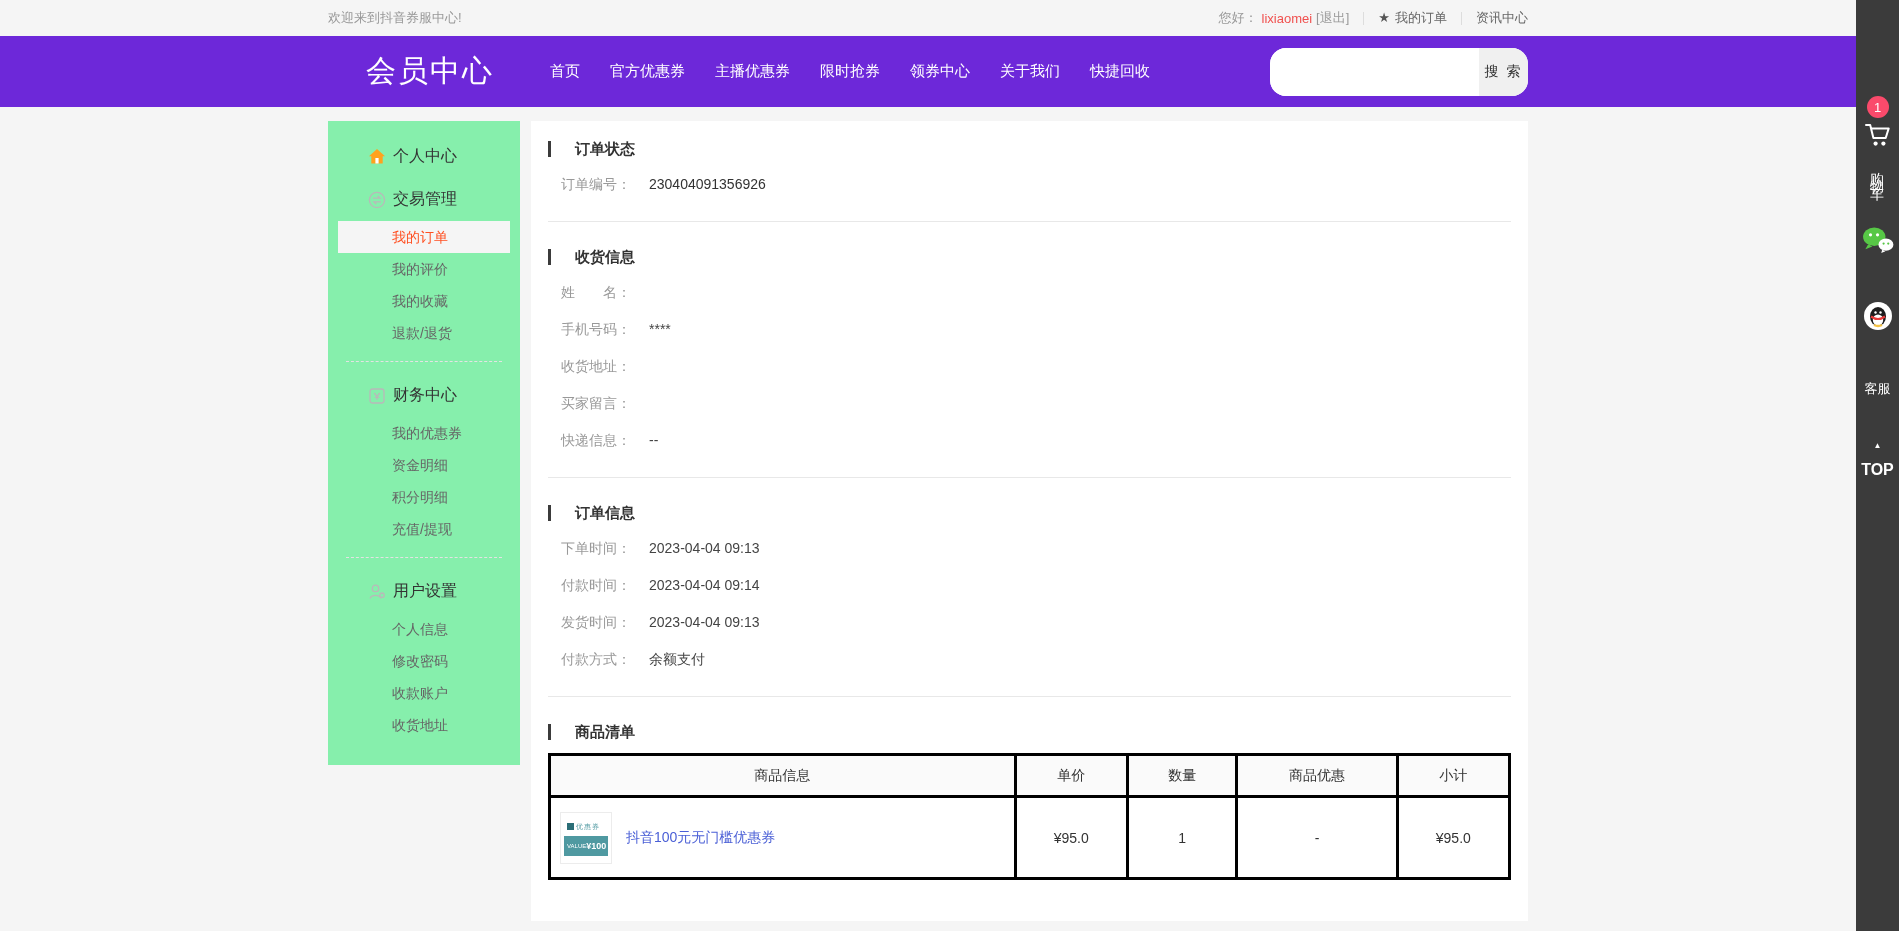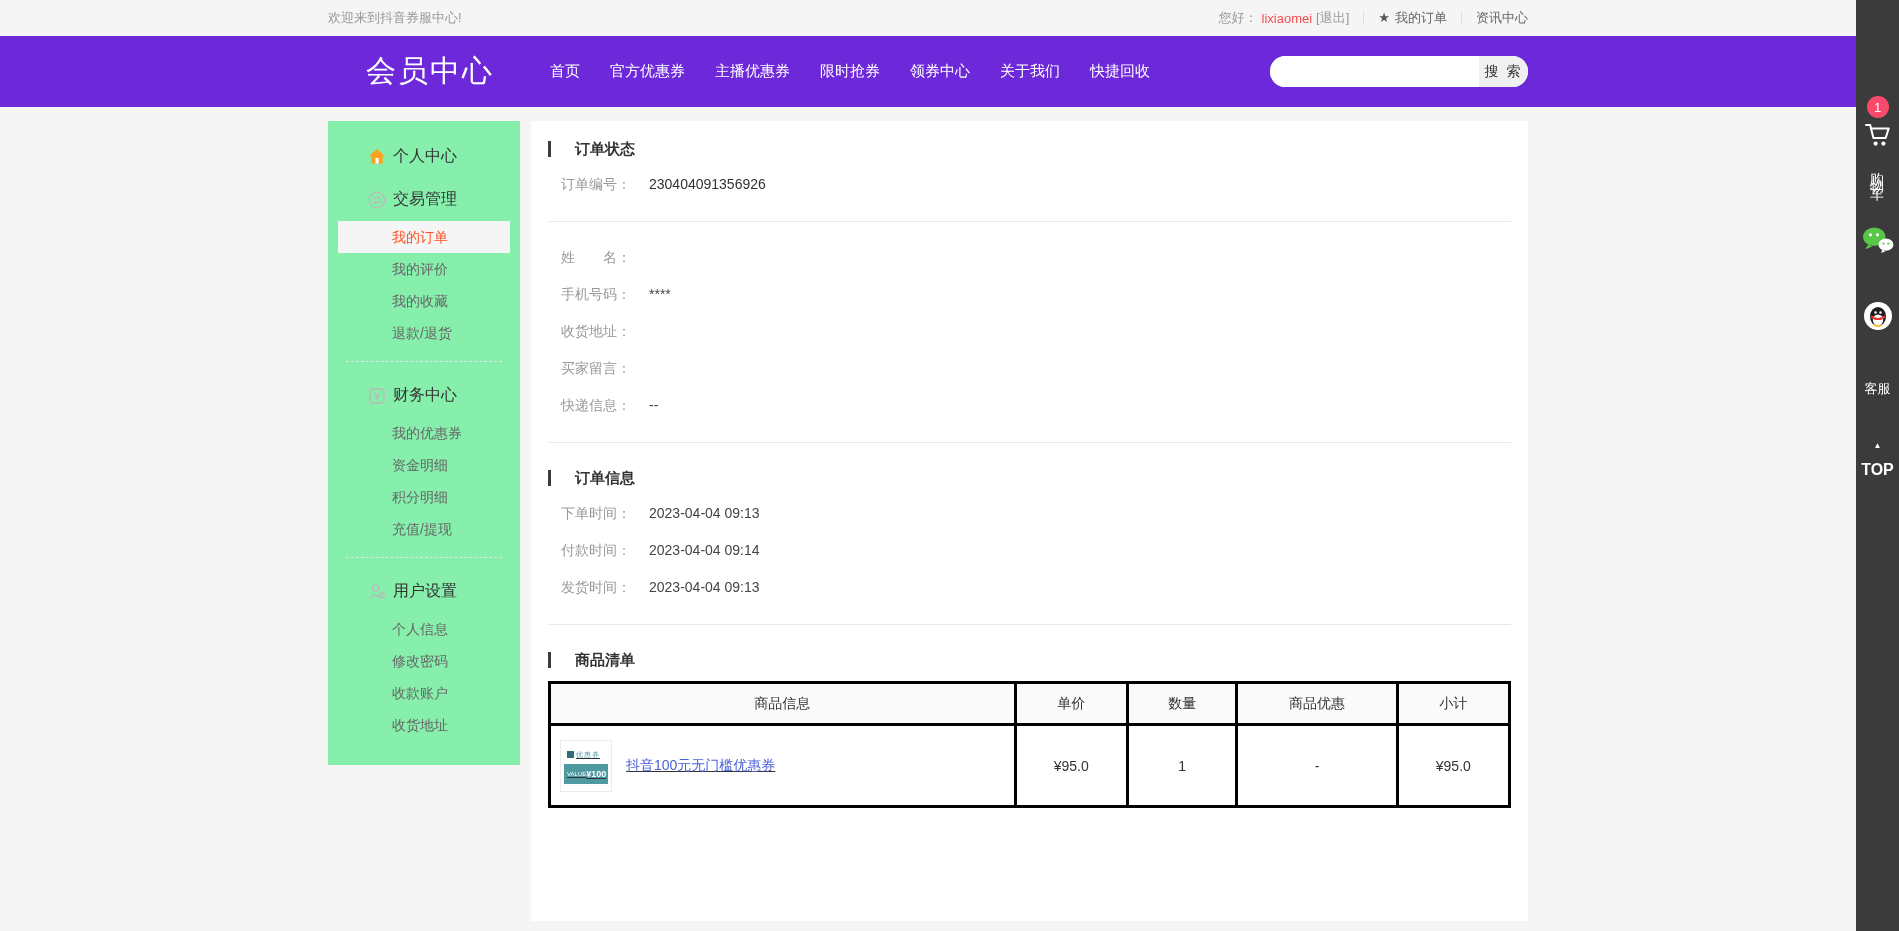--- a/index.html
+++ b/index.html
@@ -17,21 +17,21 @@
   .sep { width:1px; height:13px; background:#ddd; margin:0 14px; }
   .top-link { color:#666; cursor:pointer; }
   .star { color:#555; margin-right:5px; font-size:13px; }
 
   
   .header { height:71px; background:#6d28d9; }
   .header-inner { display:flex; align-items:center; height:71px; }
   .logo { color:#fff; font-size:30px; letter-spacing:2px; padding-left:38px; white-space:nowrap; }
   .nav { display:flex; margin-left:56px; }
   .nav-item { color:#fff; font-size:15px; margin-right:30px; cursor:pointer; white-space:nowrap; }
-  .search-box { margin-left:auto; display:flex; height:31px; width:258px; background:#fff; border-radius:16px; overflow:hidden; }
+  .search-box { margin-left:auto; display:flex; height:48px; width:258px; background:#fff; border-radius:16px; overflow:hidden; }
   .search-input { flex:1; border:none; outline:none; padding:0 14px; font-size:14px; background:#fff; }
   .search-btn { width:64px; border:none; background:#f0f0f0; color:#333; font-size:14px; cursor:pointer; letter-spacing:2px; }
 
   
   .content { display:flex; margin-top:14px; align-items:flex-start; }
 
   
   .sidebar { width:192px; background:#86efac; padding:14px 0 24px; }
   .side-group-header { display:flex; align-items:center; padding:11px 0 11px 40px; font-size:16px; color:#333; cursor:pointer; }
   .side-icon { width:18px; height:18px; margin-right:7px; display:inline-flex; }
@@ -53,21 +53,21 @@
   
   .goods-table { width:100%; border-collapse:collapse; margin-top:13px; }
   .goods-table th, .goods-table td { border:3px solid #000000; font-size:14px; color:#333; text-align:center; font-weight:normal; }
   .goods-table th { height:42px; background:#fafafa; }
   .goods-table td { height:82px; }
   .col-name { width:48.5%; }
   .col-price { width:11.7%; }
   .col-qty { width:11.4%; }
   .col-disc { width:16.7%; }
   .col-sub { width:11.7%; }
-  .goods-cell { display:flex; align-items:center; padding-left:9px; text-align:center;text-decoration:underline; }
+  .goods-cell { display:flex; align-items:center; padding-left:9px; text-align:center; }
   .thumb { width:52px; height:52px; border:1px solid #ececec; background:#fff; padding:5px 3px; margin-right:14px; flex:none; }
   .thumb-top { display:flex; align-items:center; height:18px; }
   .thumb-logo { width:7px; height:7px; background:#2b6e77; margin:0 2px 0 3px; }
   .thumb-brand { font-size:7px; color:#4f99a1; letter-spacing:1px; }
   .thumb-band { height:20px; background:#4f99a1; color:#fff; display:flex; align-items:center; justify-content:space-between; padding:0 3px; }
   .thumb-value { font-size:6px; }
   .thumb-amount { font-size:9px; font-weight:bold; }
   .goods-link { color:#4a5fd6; font-size:14px; cursor:pointer; text-decoration:none; }
 
   
@@ -187,20 +187,21 @@
     <main class="main">
 
       <h3 class="sec-title">订单状态</h3>
       <div class="info-row">
         <span class="info-label">订单编号：</span>
         <span class="info-value order-no">230404091356926</span>
       </div>
 
       <hr class="sec-divider">
 
+      <h3 class="sec-title">收货信息</h3>
       <div class="info-row">
         <span class="info-label">姓　　名：</span>
         <span class="info-value"></span>
       </div>
       <div class="info-row">
         <span class="info-label">手机号码：</span>
         <span class="info-value">****</span>
       </div>
       <div class="info-row">
         <span class="info-label">收货地址：</span>
@@ -222,20 +223,24 @@
         <span class="info-label">下单时间：</span>
         <span class="info-value">2023-04-04 09:13</span>
       </div>
       <div class="info-row">
         <span class="info-label">付款时间：</span>
         <span class="info-value">2023-04-04 09:14</span>
       </div>
       <div class="info-row">
         <span class="info-label">发货时间：</span>
         <span class="info-value">2023-04-04 09:13</span>
+      </div>
+      <div class="info-row">
+        <span class="info-label">付款方式：</span>
+        <span class="info-value">余额支付</span>
       </div>
 
       <hr class="sec-divider">
 
       <h3 class="sec-title">商品清单</h3>
       <table class="goods-table">
         <thead>
           <tr>
             <th class="col-name">商品信息</th>
             <th class="col-price">单价</th>

